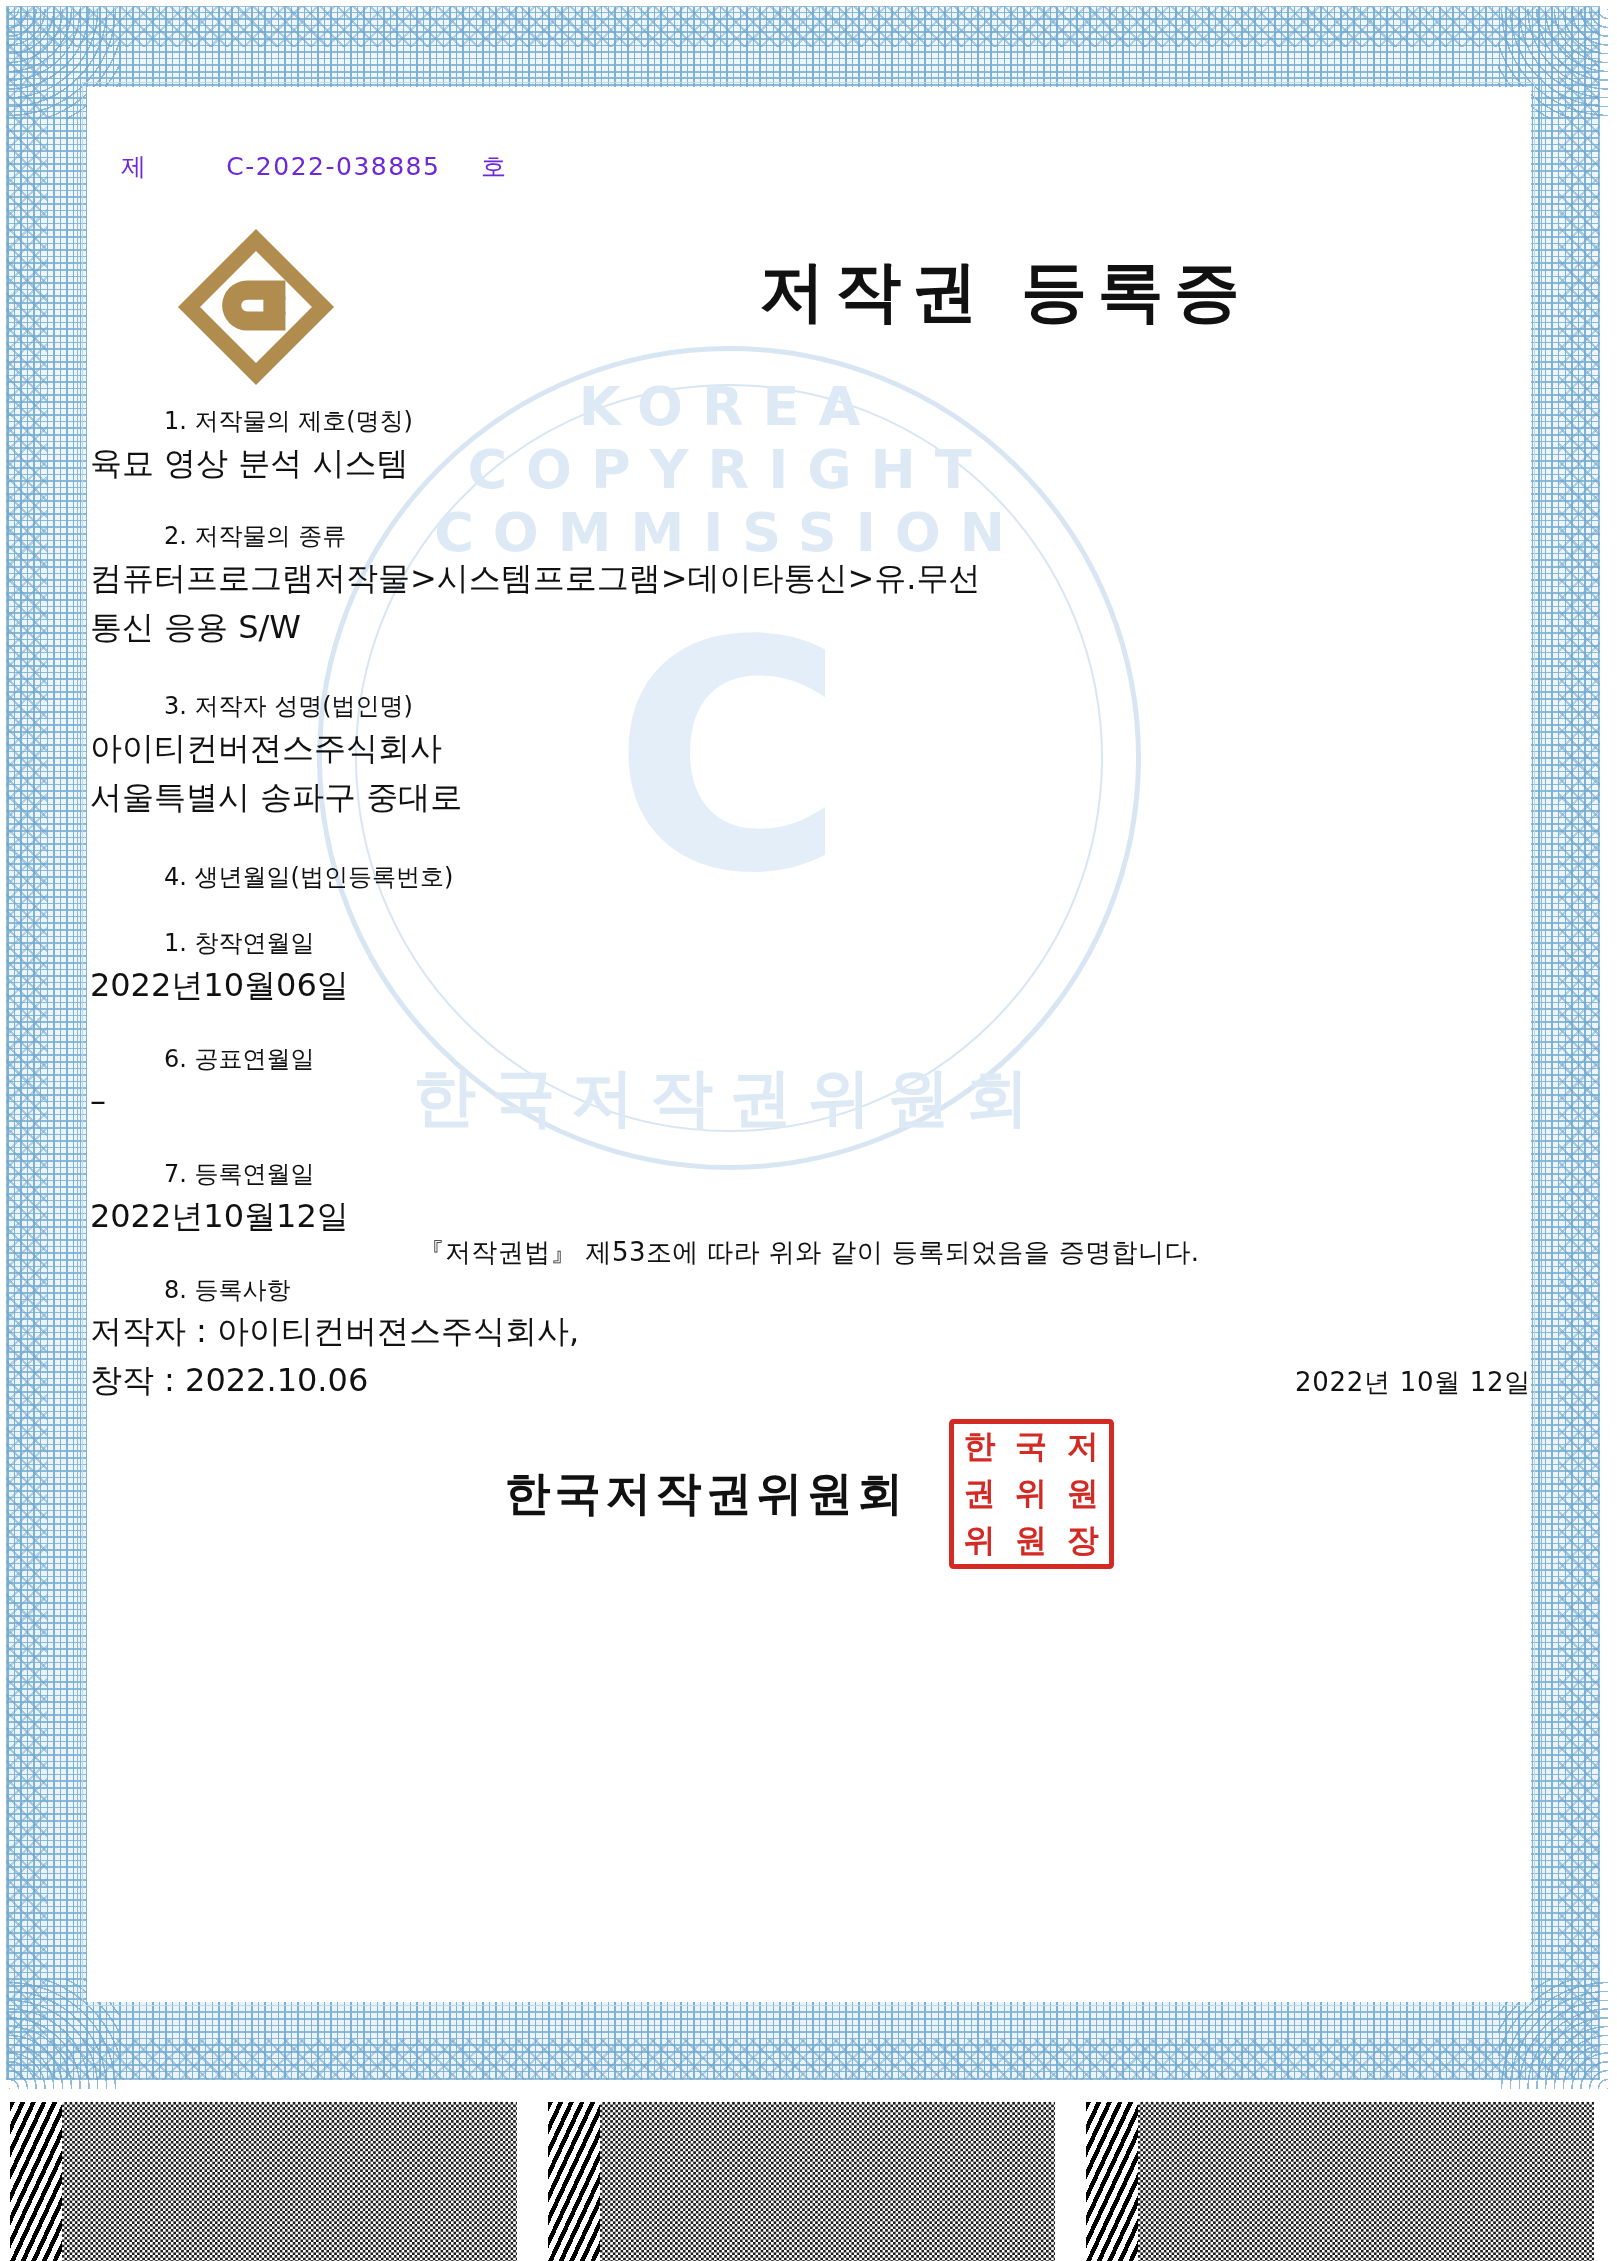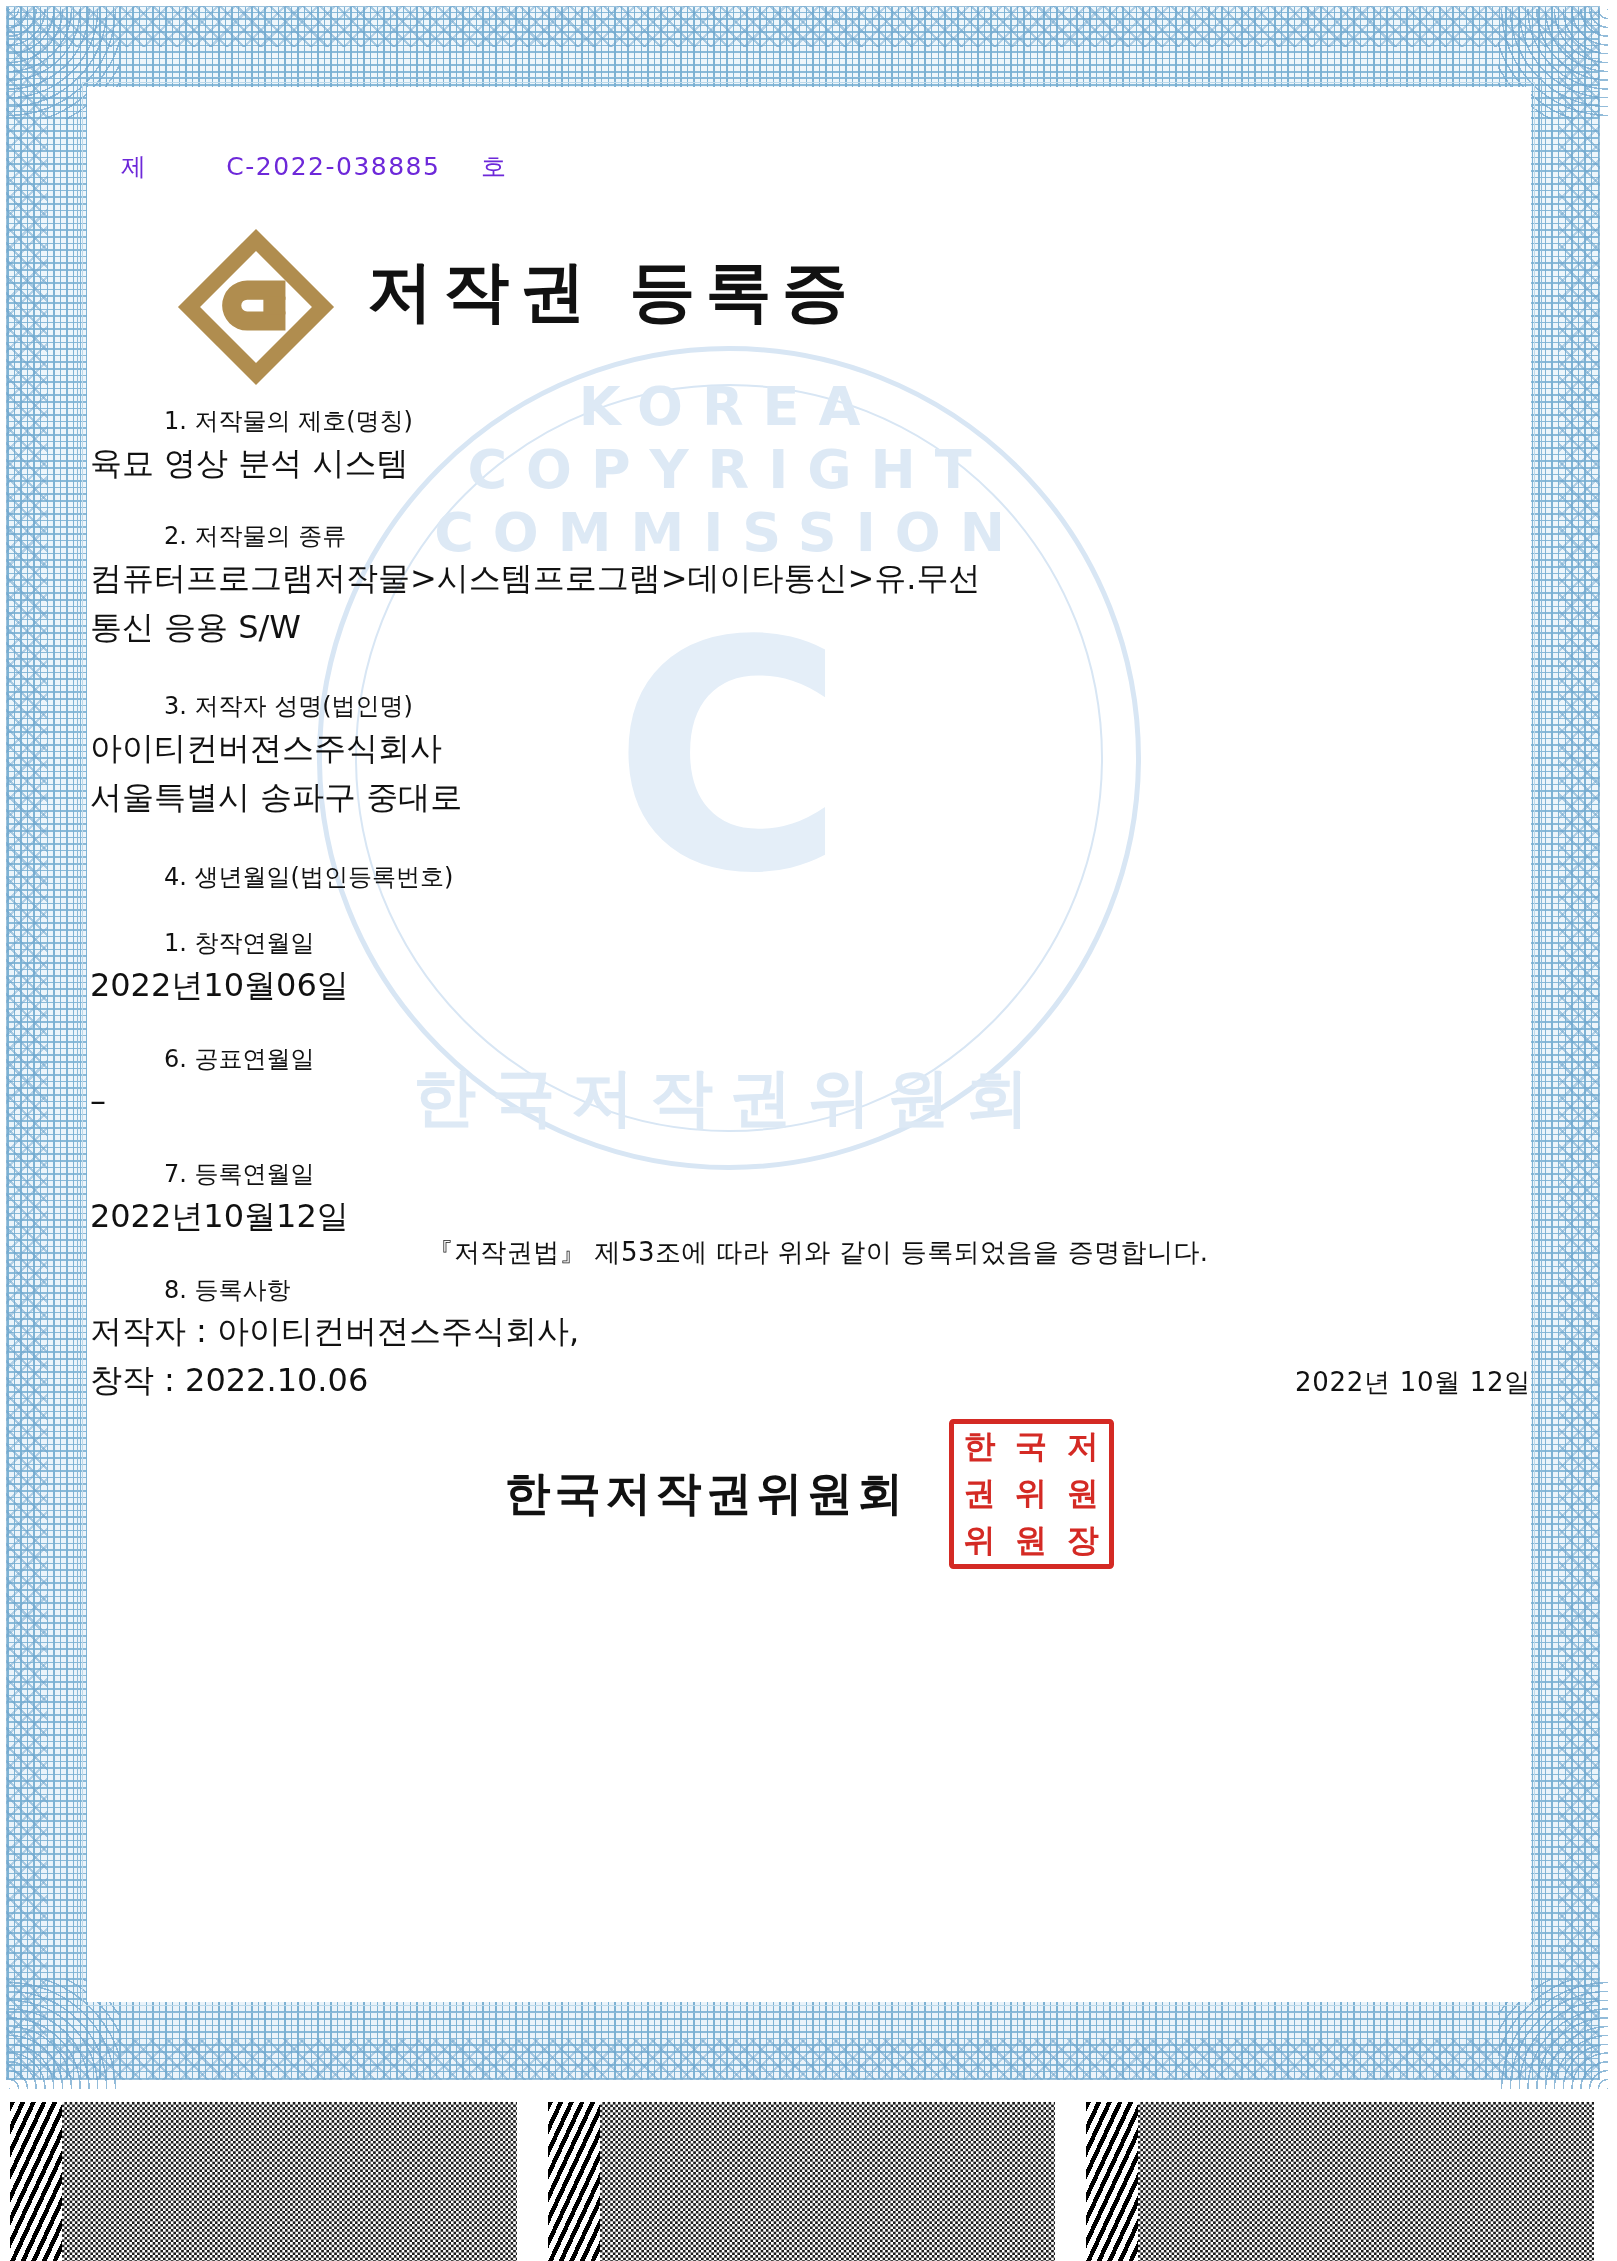--- a/index.html
+++ b/index.html
@@ -141,21 +141,21 @@
     left: 88px;
     top: 7.4px;
     width: 162px;
     height: 162px;
   }
   .title {
     position: absolute;
     left: 280px;
     top: 28px;
     width: 883px;
-    text-align: left;
+    text-align: right;
     font-size: 66px;
     font-weight: bold;
     letter-spacing: 10.3px;
     color: #111111;
   }
 
   .fields {
     position: absolute;
     left: 0;
     top: 317px;
@@ -189,21 +189,20 @@
 
   .statement {
     position: absolute;
     left: 0;
     top: 1148px;
     width: 100%;
     text-align: center;
     font-size: 26px;
     color: #111111;
     letter-spacing: 0.4px;
-    padding-left: 9px;
   }
   .issue-date {
     position: absolute;
     left: 0;
     top: 1278px;
     width: 100%;
     text-align: right;
     font-size: 26px;
     color: #111111;
     letter-spacing: 0.7px;

